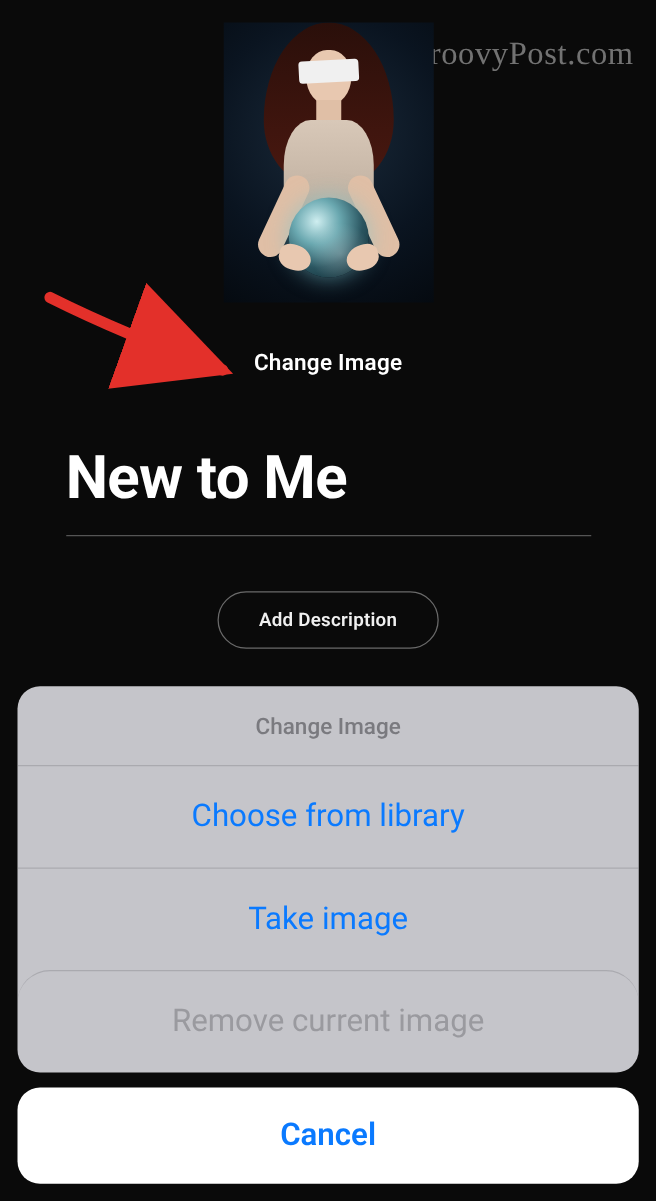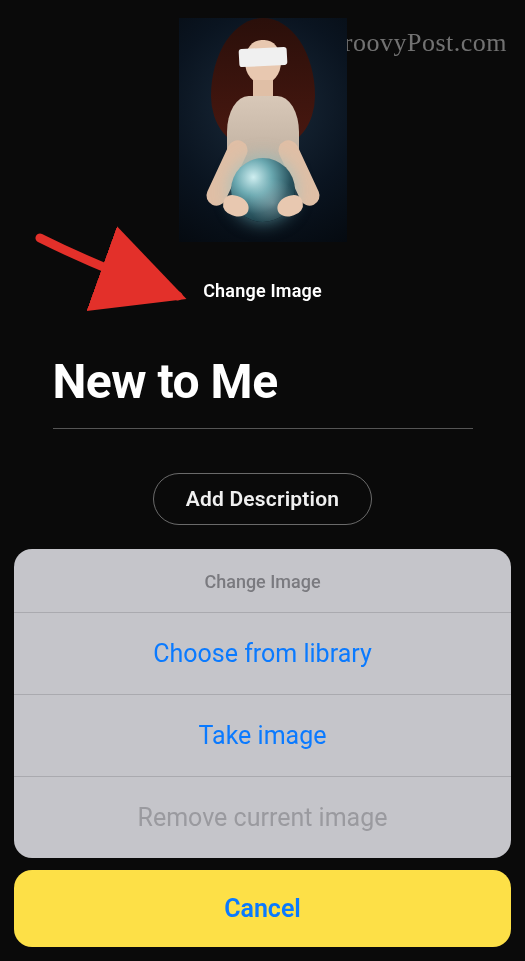--- a/index.html
+++ b/index.html
@@ -91,21 +91,21 @@
     letter-spacing: -0.5px;
   }
 
   .add-desc {
     margin-top: 44px;
     padding: 13px 32px;
     border: 1px solid #6a6a6a;
     border-radius: 999px;
     background: transparent;
     color: #f0f0f0;
-    font-size: 21px;
+    font-size: 15px;
     font-weight: 600;
     font-family: inherit;
     letter-spacing: 0.2px;
   }
 
   .sheet-area {
     position: absolute;
     left: 14px;
     right: 14px;
     bottom: 14px;
@@ -132,25 +132,25 @@
     border: none;
     border-top: 1px solid rgba(120,120,125,0.35);
     font-size: 25px;
     font-weight: 400;
     padding: 26px 0;
     font-family: inherit;
     color: #0a7aff;
     cursor: pointer;
   }
   .sheet-item:first-of-type { border-top: none; }
-  .sheet-item.disabled { color: #9a9a9f; }
+  .sheet-item.disabled { color: #9a9a9f; border-radius: 26px; }
   .cancel-btn {
     display: block;
     width: 100%;
-    background: #fde047;
+    background: #ffffff;
     border: none;
     border-radius: 18px;
     text-align: center;
     font-size: 25px;
     font-weight: 600;
     color: #0a7aff;
     padding: 24px 0;
     font-family: inherit;
     cursor: pointer;
   }

